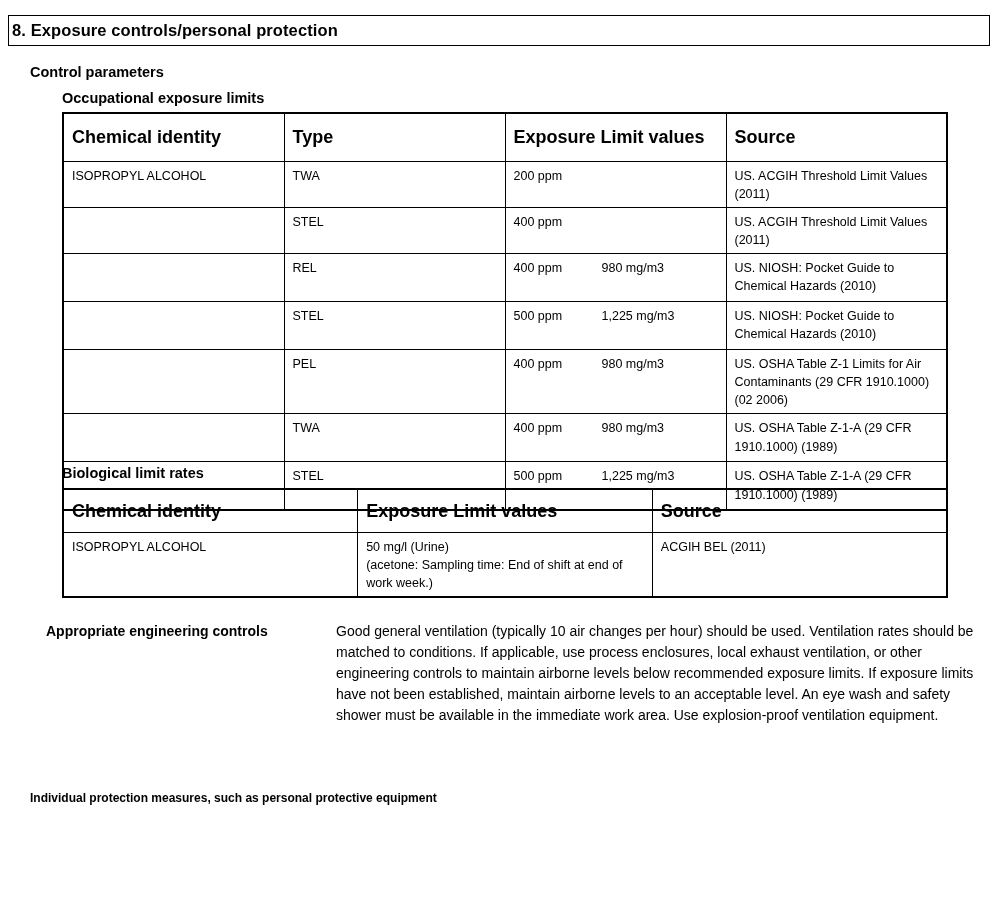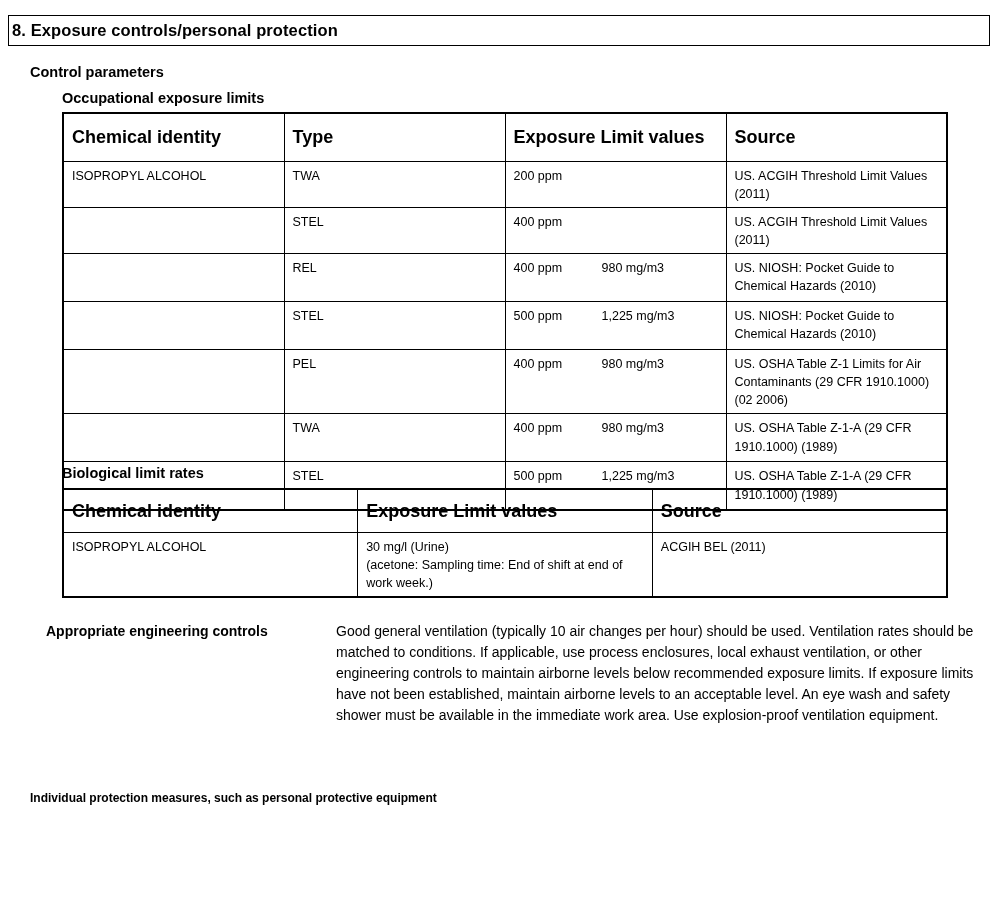--- a/index.html
+++ b/index.html
@@ -280,21 +280,21 @@
   <thead>
     <tr>
       <th>Chemical identity</th>
       <th>Exposure Limit values</th>
       <th>Source</th>
     </tr>
   </thead>
   <tbody>
     <tr>
       <td class="b-chem">ISOPROPYL ALCOHOL</td>
-      <td class="b-vals" style="white-space: pre-line;">30 mg/l (Urine)
+      <td class="b-vals" style="white-space: pre-line;">50 mg/l (Urine)
 (acetone: Sampling time: End of shift at end of work week.)</td>
       <td class="b-src">ACGIH BEL (2011)</td>
     </tr>
   </tbody>
 </table>
 
 <div class="field-row" id="eng-controls">
   <div class="fld-label">Appropriate engineering controls</div>
   <div class="fld-body">Good general ventilation (typically 10 air changes per hour) should be used. Ventilation rates should be matched to conditions.  If applicable, use process enclosures, local exhaust ventilation, or other engineering controls to maintain airborne levels below recommended exposure limits. If exposure limits have not been established, maintain airborne levels to an acceptable level. An eye wash and safety shower must be available in the immediate work area. Use explosion-proof ventilation equipment.</div>
 </div>

